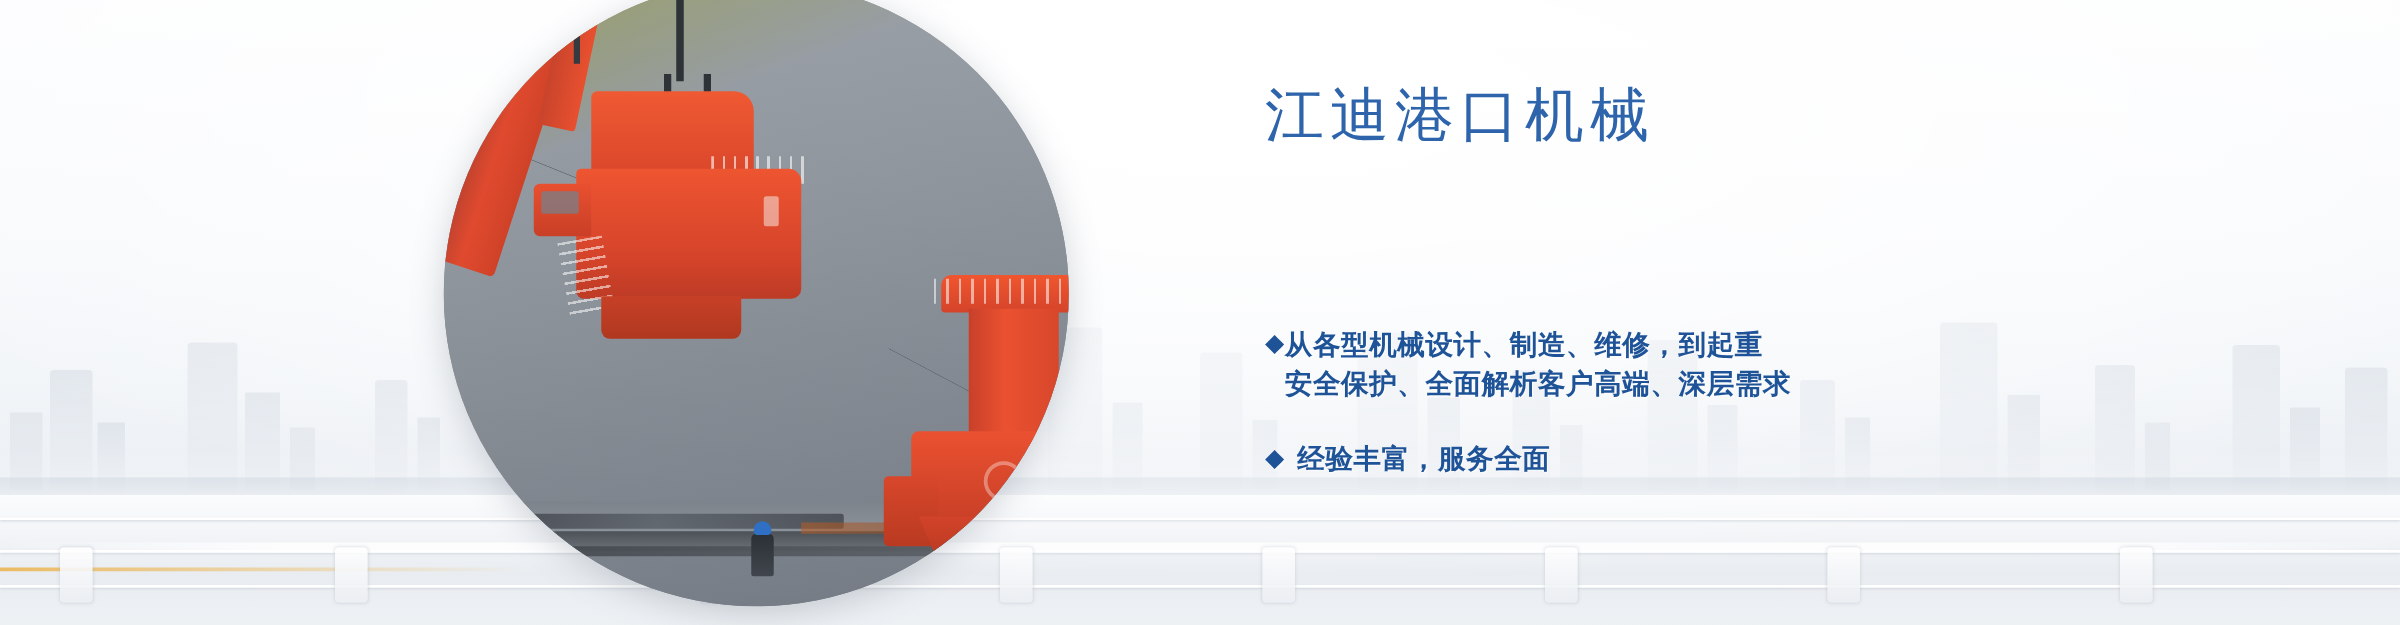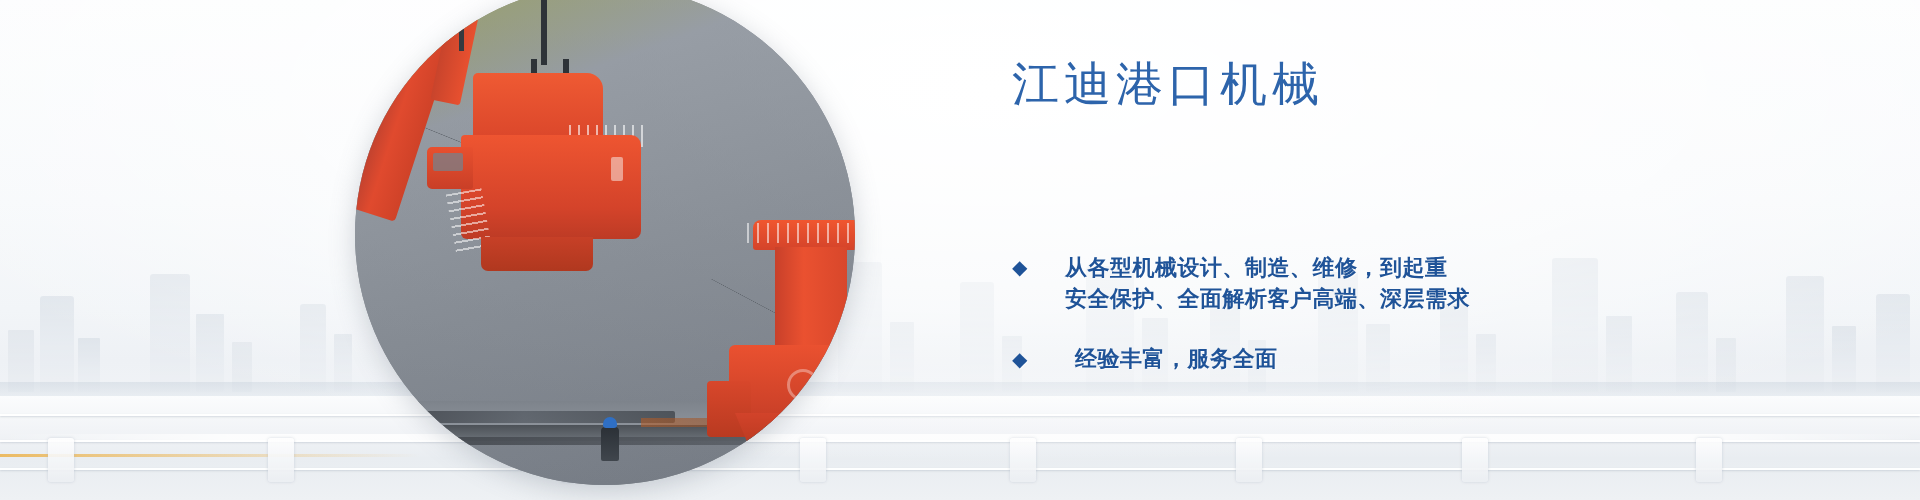--- a/index.html
+++ b/index.html
@@ -194,21 +194,21 @@
     position:absolute;left:20px;bottom:62px;width:300px;height:12px;
     background:linear-gradient(90deg,rgba(50,54,60,.75),rgba(72,78,86,.6),rgba(55,60,66,.7));
     border-radius:2px;
   }
   .cargo2{
     position:absolute;left:286px;bottom:58px;width:130px;height:9px;
     background:linear-gradient(90deg,rgba(178,92,40,.6),rgba(140,74,34,.5));
   }
 
   
-  .content{position:absolute;left:1012px;top:0;width:760px;height:404px;}
+  .content{position:absolute;left:1012px;top:8px;width:760px;height:404px;}
 
   .headline{
     position:absolute;left:0;top:60px;
     font-size:47px;line-height:1;letter-spacing:5px;
     color:#2d64ab;font-weight:400;
     text-shadow:2px 2px 0 rgba(255,255,255,.65);
     white-space:nowrap;
   }
 
   .ribbon{
@@ -225,21 +225,21 @@
   .bullets{position:absolute;left:0;top:252px;width:700px;}
   .bullet-row{
     display:flex;align-items:flex-start;
     color:#1f5398;font-weight:bold;letter-spacing:.5px;
     text-shadow:1px 1px 0 rgba(255,255,255,.55);
   }
   .b1{font-size:22px;line-height:31px;}
   .b1 .dia{font-size:20px;margin-right:0px;line-height:31px;}
   .b2{margin-top:30px;font-size:22px;line-height:30px;}
   .b2 .dia{font-size:20px;margin-right:10px;}
-  .b-text{white-space:pre-line;margin-left:37px;}
+  .b-text{white-space:pre-line;}
 
   .cta{
     position:absolute;left:0;top:388px;
     background:#2f6bb5;color:#fff;border:none;
     font-family:"Liberation Sans","DejaVu Sans",sans-serif;
     font-size:23px;letter-spacing:2px;
     padding:9px 22px 11px 24px;border-radius:4px;cursor:pointer;
     box-shadow:0 1px 3px rgba(40,70,120,.25);
   }
 </style>

